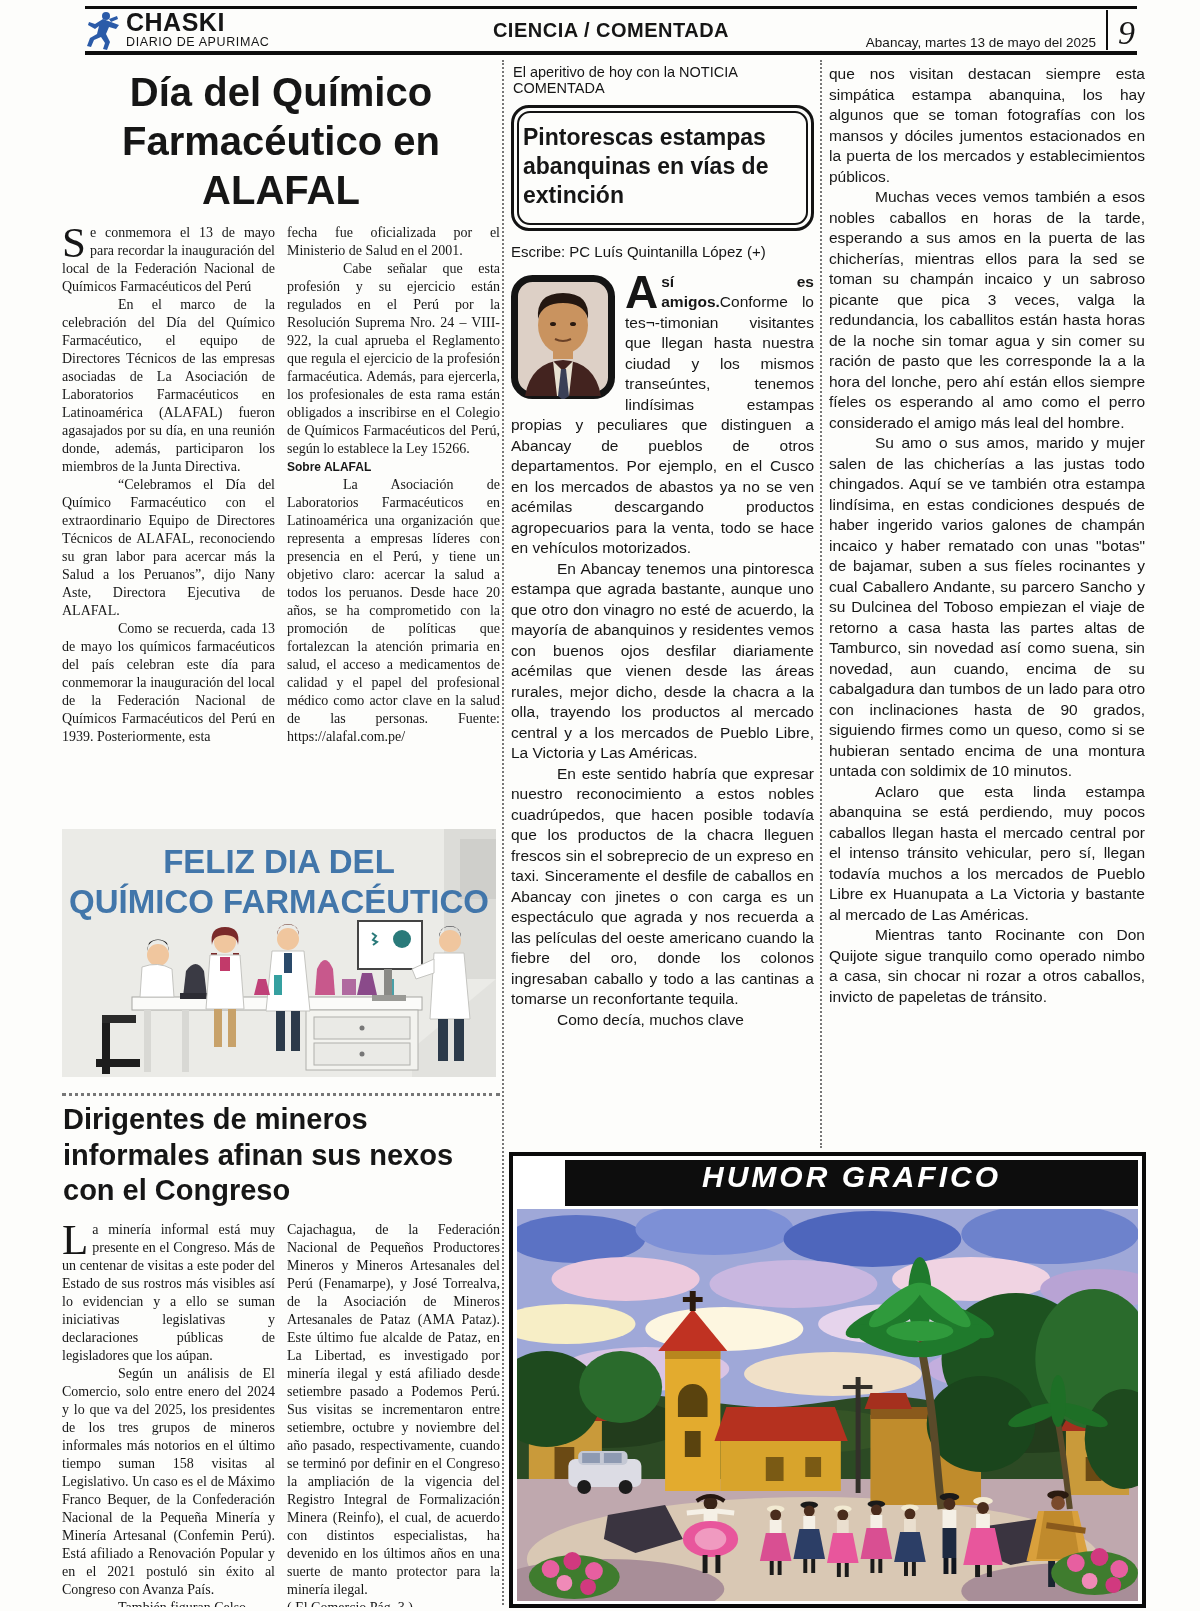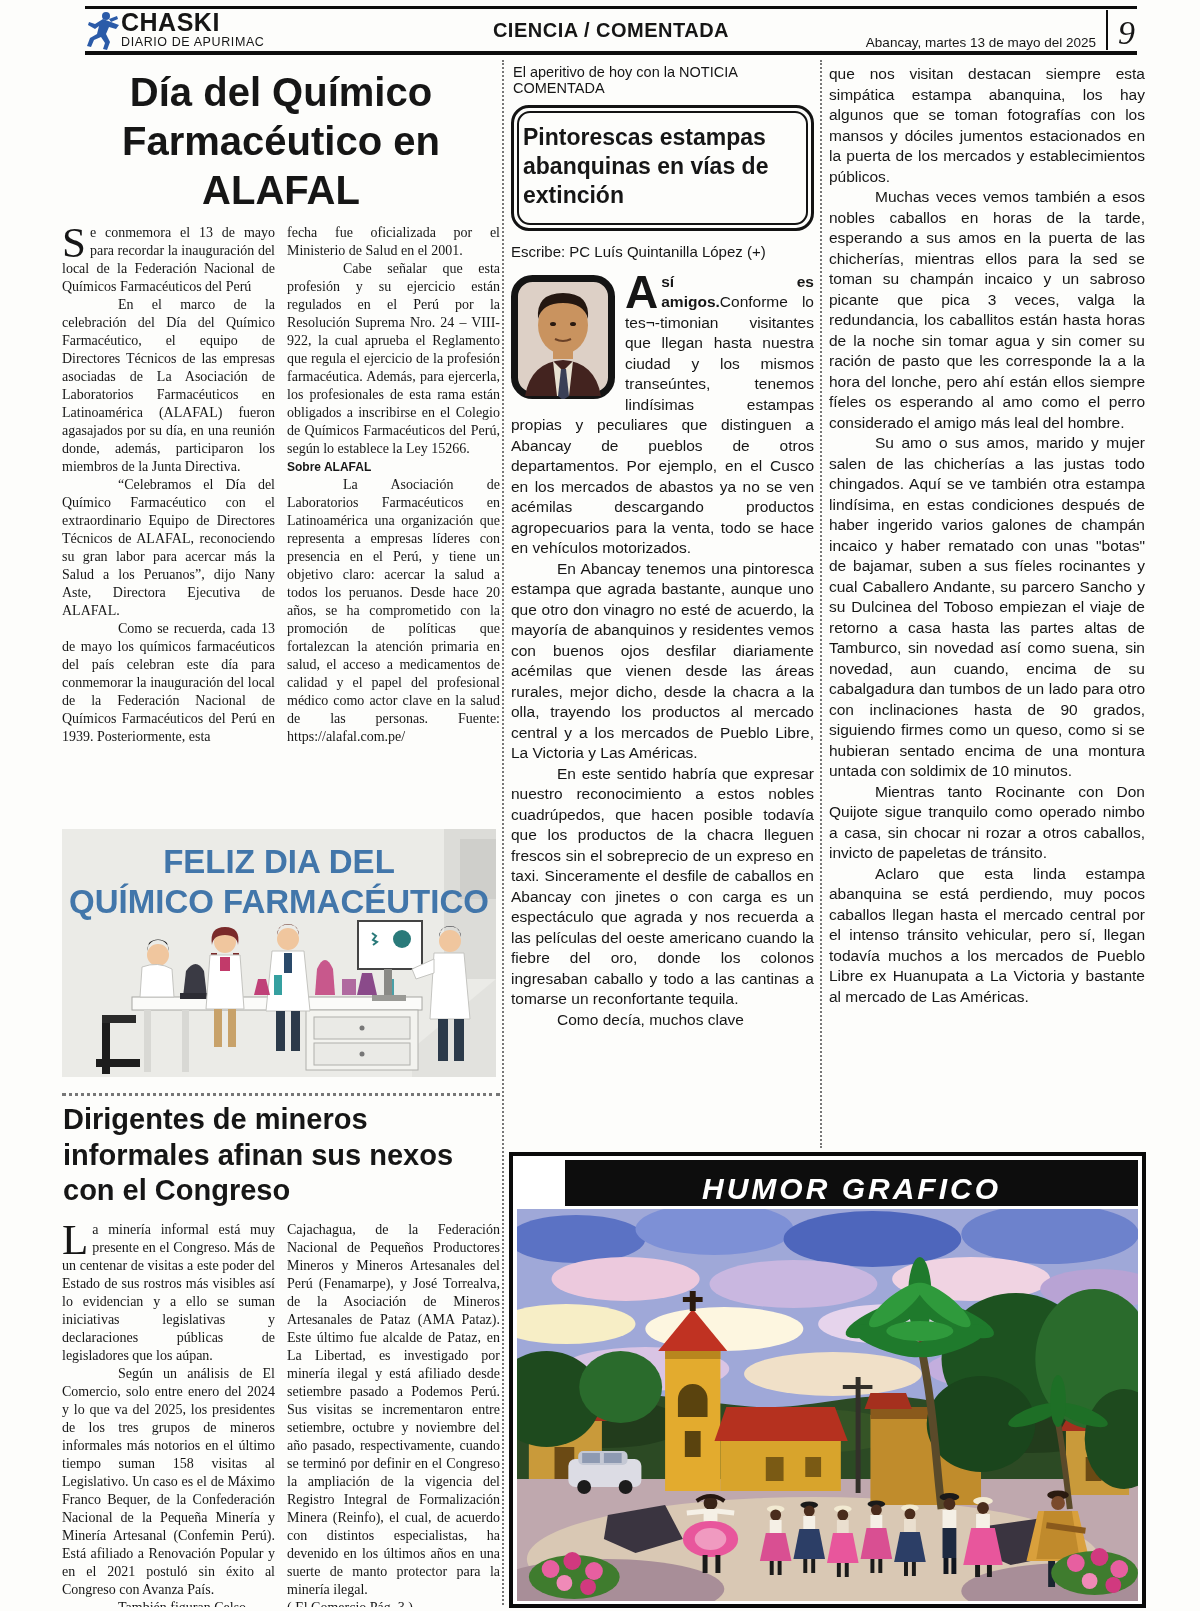--- a/index.html
+++ b/index.html
@@ -4,21 +4,21 @@
 <style>
   html,body{margin:0;padding:0;background:#888;}
   .page{position:relative;width:1200px;height:1611px;background:#fdfdfb;margin:0 auto;
         font-family:"Liberation Sans",sans-serif;color:#161616;overflow:hidden;}
 
   
   .masthead{position:absolute;left:85px;top:6px;width:1052px;}
   .mast-rule-top{border-top:3px solid #0d0d0d;}
   .mast-row{display:flex;align-items:center;height:42px;}
   .mast-rule-bot{border-top:4px solid #0d0d0d;}
-  .brand{display:flex;align-items:center;width:300px;}
+  .brand{display:flex;align-items:center;gap:5px;width:300px;}
   .brand-title{font-weight:bold;font-size:25px;letter-spacing:.5px;line-height:1;}
   .brand-sub{font-size:12.5px;letter-spacing:.6px;line-height:1.15;}
   .mast-section{flex:1;text-align:center;font-weight:bold;font-size:20px;letter-spacing:.5px;}
   .mast-date{display:flex;align-items:flex-end;gap:10px;width:300px;justify-content:flex-end;}
   .mast-date .date{font-size:13.5px;}
   .mast-vline{width:2px;height:40px;background:#0d0d0d;}
   .pageno{font-family:"Liberation Serif",serif;font-style:italic;font-size:34px;line-height:1;padding-right:2px;}
 
   
   .vdot1{position:absolute;left:502px;top:60px;height:1545px;border-left:2px dotted #777;}
@@ -57,21 +57,21 @@
   .lead-b{font-weight:bold;}
 
   
   .col-right{position:absolute;left:829px;top:64px;width:316px;font-size:15.5px;
              line-height:20.5px;text-align:justify;height:1080px;overflow:hidden;}
   .col-right p{margin:0;}
 
   
   .humor{position:absolute;left:509px;top:1152px;width:637px;height:456px;
          border:4px solid #0a0a0a;background:#fff;box-sizing:border-box;padding:4px;}
-  .humor-band{background:#0d0d0d;height:46px;display:flex;align-items:flex-end;justify-content:center;margin-left:48px;}
+  .humor-band{background:#0d0d0d;height:46px;display:flex;align-items:flex-start;justify-content:center;margin-left:48px;}
   .humor-title{color:#fff;font-style:italic;font-weight:bold;font-size:30px;letter-spacing:3px;}
   .humor-art{width:100%;height:392px;display:block;margin-top:3px;}
 </style>
 </head>
 <body>
 
 <div class="page">
 
   <header class="masthead">
     <div class="mast-rule-top"></div>
@@ -239,22 +239,22 @@
       <p class="ind-s">En Abancay tenemos una pintoresca estampa que agrada bastante, aunque uno que otro don vinagro no esté de acuerdo, la mayoría de abanquinos y residentes vemos con buenos ojos desfilar diariamente acémilas que vienen desde las áreas rurales, mejor dicho, desde la chacra a la olla, trayendo los productos al mercado central y a los mercados de Pueblo Libre, La Victoria y Las Américas.</p>
       <p class="ind-s">En este sentido habría que expresar nuestro reconocimiento a estos nobles cuadrúpedos, que hacen posible todavía que los productos de la chacra lleguen frescos sin el sobreprecio de un expreso en taxi. Sinceramente el desfile de caballos en Abancay con jinetes o con carga es un espectáculo que agrada y nos recuerda a las películas del oeste americano cuando la fiebre del oro, donde los colonos ingresaban caballo y todo a las cantinas a tomarse un reconfortante tequila.</p>
       <p class="ind-s">Como decía, muchos clave</p>
     </div>
   </section>
 
   <section class="col-right">
     <p>que nos visitan destacan siempre esta simpática estampa abanquina, los hay algunos que se toman fotografías con los mansos y dóciles jumentos estacionados en la puerta de los mercados y establecimientos públicos.</p>
     <p class="ind-s">Muchas veces vemos también a esos nobles caballos en horas de la tarde, esperando a sus amos en la puerta de las chicherías, mientras ellos para la sed se toman su champán incaico y un sabroso picante que pica 3 veces, valga la redundancia, los caballitos están hasta horas de la noche sin tomar agua y sin comer su ración de pasto que les corresponde la a la hora del lonche, pero ahí están ellos siempre fíeles os esperando al amo como el perro considerado el amigo más leal del hombre.</p>
     <p class="ind-s">Su amo o sus amos, marido y mujer salen de las chicherías a las justas todo chingados. Aquí se ve también otra estampa lindísima, en estas condiciones después de haber ingerido varios galones de champán incaico y haber rematado con unas "botas" de bajamar, suben a sus fíeles rocinantes y cual Caballero Andante, su parcero Sancho y su Dulcinea del Toboso empiezan el viaje de retorno a casa hasta las partes altas de Tamburco, sin novedad así como suena, sin novedad, aun cuando, encima de su cabalgadura dan tumbos de un lado para otro con inclinaciones hasta de 90 grados, siguiendo firmes como un queso, como si se hubieran sentado encima de una montura untada con soldimix de 10 minutos.</p>
+    <p class="ind-s">Aclaro que esta linda estampa abanquina se está perdiendo, muy pocos caballos llegan hasta el mercado central por el intenso tránsito vehicular, pero sí, llegan todavía muchos a los mercados de Pueblo Libre ex Huanupata a La Victoria y bastante al mercado de Las Américas.</p>
     <p class="ind-s">Mientras tanto Rocinante con Don Quijote sigue tranquilo como operado nimbo a casa, sin chocar ni rozar a otros caballos, invicto de papeletas de tránsito.</p>
-    <p class="ind-s">Aclaro que esta linda estampa abanquina se está perdiendo, muy pocos caballos llegan hasta el mercado central por el intenso tránsito vehicular, pero sí, llegan todavía muchos a los mercados de Pueblo Libre ex Huanupata a La Victoria y bastante al mercado de Las Américas.</p>
   </section>
 
   <section class="humor">
     <div class="humor-band">
       <span class="humor-title">HUMOR GRAFICO</span>
     </div>
     <svg class="humor-art" viewBox="0 0 629 392" preserveAspectRatio="none">
 
       <g>
         <rect x="0" y="0" width="629" height="240" fill="#9fa8d8"></rect>

